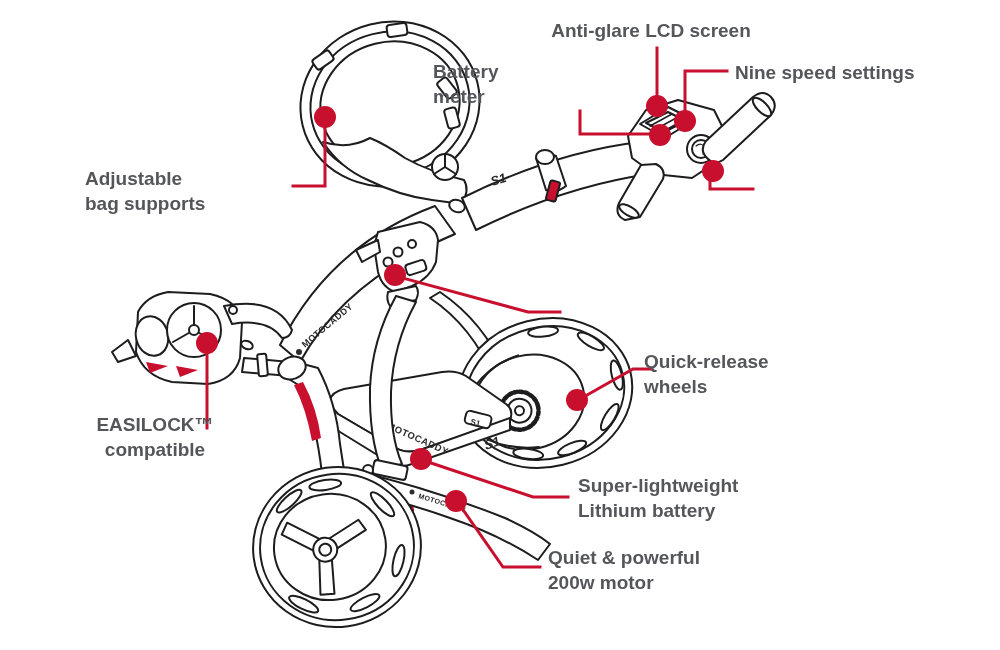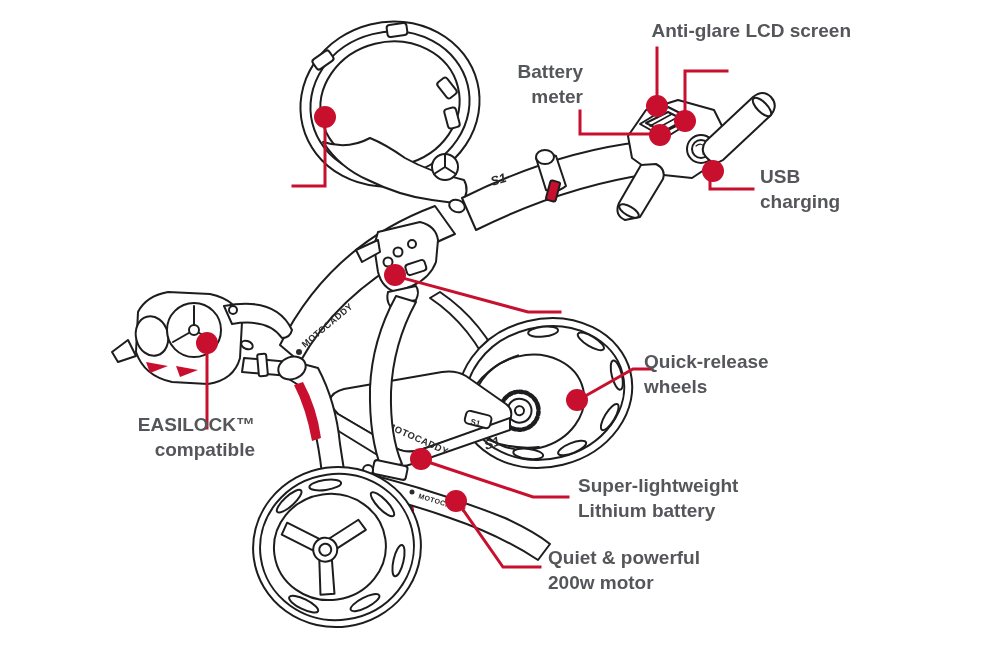--- a/index.html
+++ b/index.html
@@ -1,22 +1,22 @@
 <!DOCTYPE html>
 <html><head>
 <meta charset="utf-8">
 <style>
   html,body{margin:0;padding:0;background:#ffffff;}
   .stage{position:relative;width:1000px;height:650px;background:#ffffff;overflow:hidden;
          font-family:"Liberation Sans",sans-serif;}
   .art{position:absolute;left:0;top:0;}
   .lbl{position:absolute;font-weight:700;font-size:19px;line-height:25px;color:#55565a;
        white-space:pre-line;}
-  .lbl.right{text-align:right;}
-  .lbl.center{text-align:right;}
+  .lbl.right{}
+  .lbl.center{text-align:center;}
 </style>
 </head>
 <body>
 
 <div class="stage">
 
 <svg class="art" width="1000" height="650" viewBox="0 0 1000 650">
   <g stroke="#1d1d1f" stroke-width="2" fill="#ffffff" stroke-linejoin="round" stroke-linecap="round">
 
     <g>
@@ -183,22 +183,23 @@
     <circle cx="577" cy="400" r="11"></circle>
     <circle cx="207" cy="343" r="11"></circle>
     <circle cx="421" cy="459" r="11"></circle>
     <circle cx="456" cy="501" r="11"></circle>
   </g>
 </svg>
 
 <div class="lbl center" style="left:451px;top:18px;width:400px;">Anti-glare LCD screen</div>
 <div class="lbl right" style="left:433px;top:59px;width:150px;">Battery
 meter</div>
-<div class="lbl" style="left:760px;top:164px;width:130px;">USB
-charging</div>
+<div class="lbl" style="left:735px;top:60px;width:210px;">Nine speed settings</div>
+<div class="lbl right" style="left:85px;top:166px;width:200px;">Adjustable
+bag supports</div>
 <div class="lbl" style="left:644px;top:349px;width:170px;">Quick-release
 wheels</div>
 <div class="lbl center" style="left:55px;top:412px;width:200px;">EASILOCK™
 compatible</div>
 <div class="lbl" style="left:578px;top:473px;width:210px;">Super-lightweight
 Lithium battery</div>
 <div class="lbl" style="left:548px;top:545px;width:210px;">Quiet &amp; powerful
 200w motor</div>
 
 </div>

